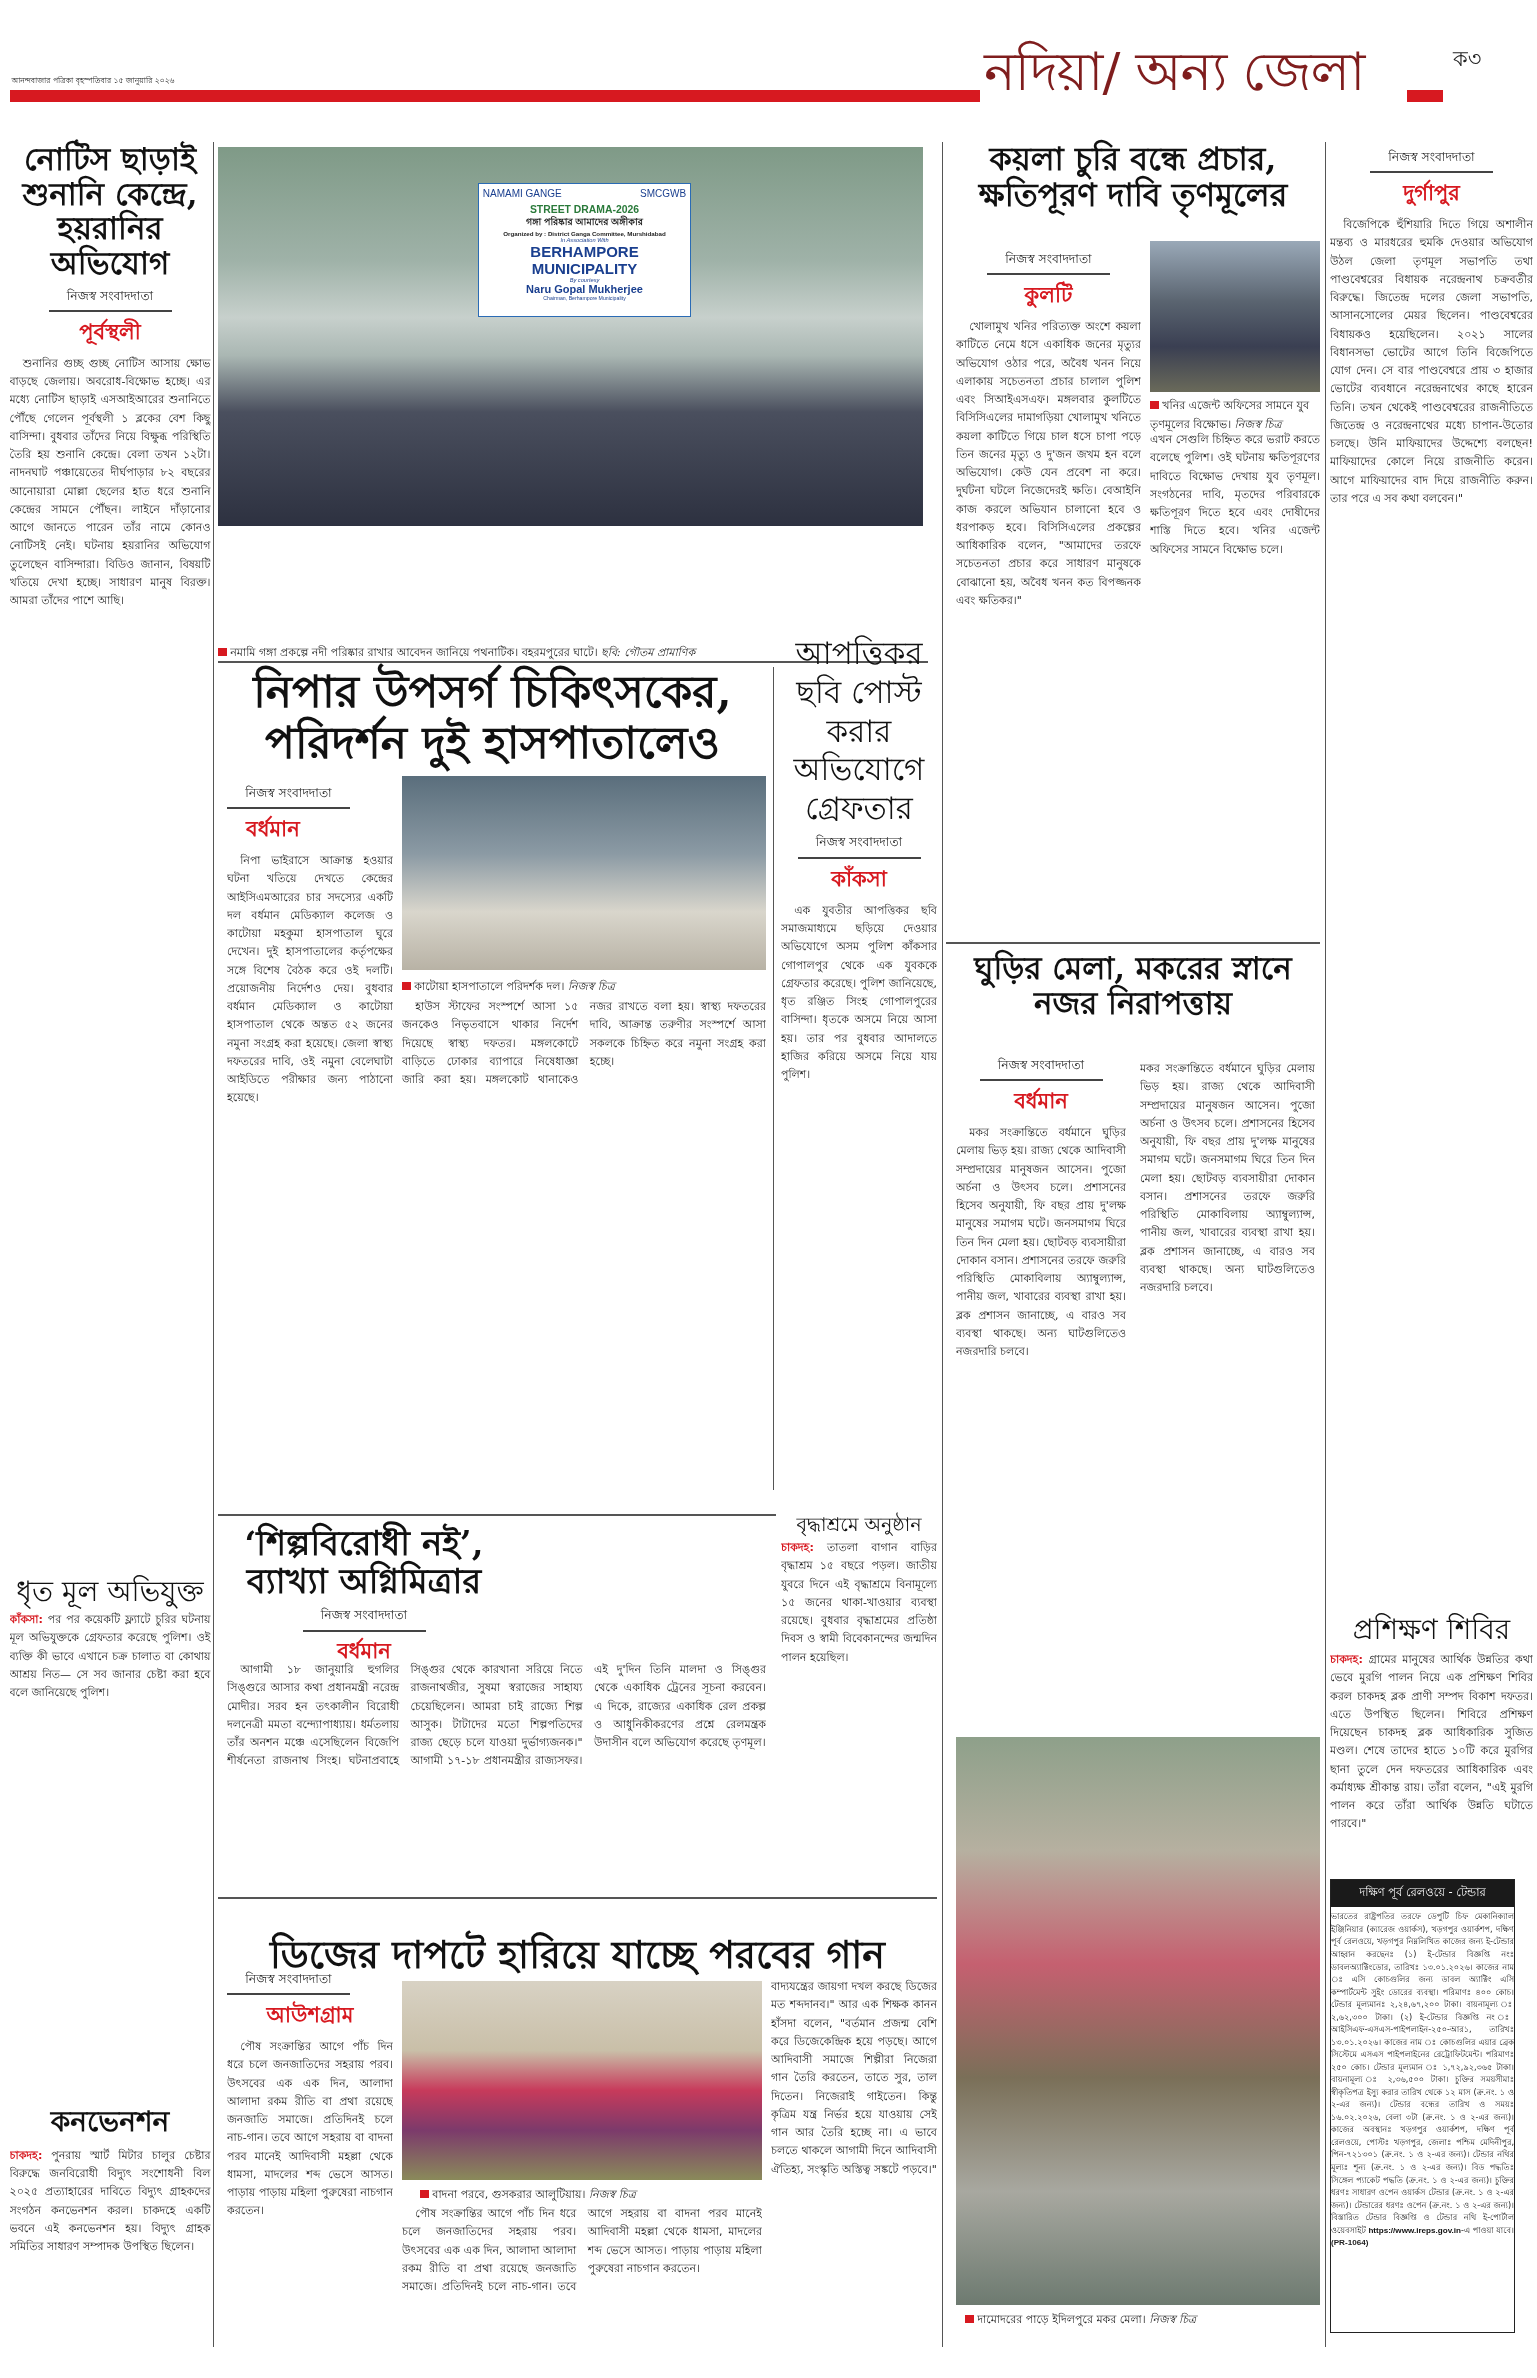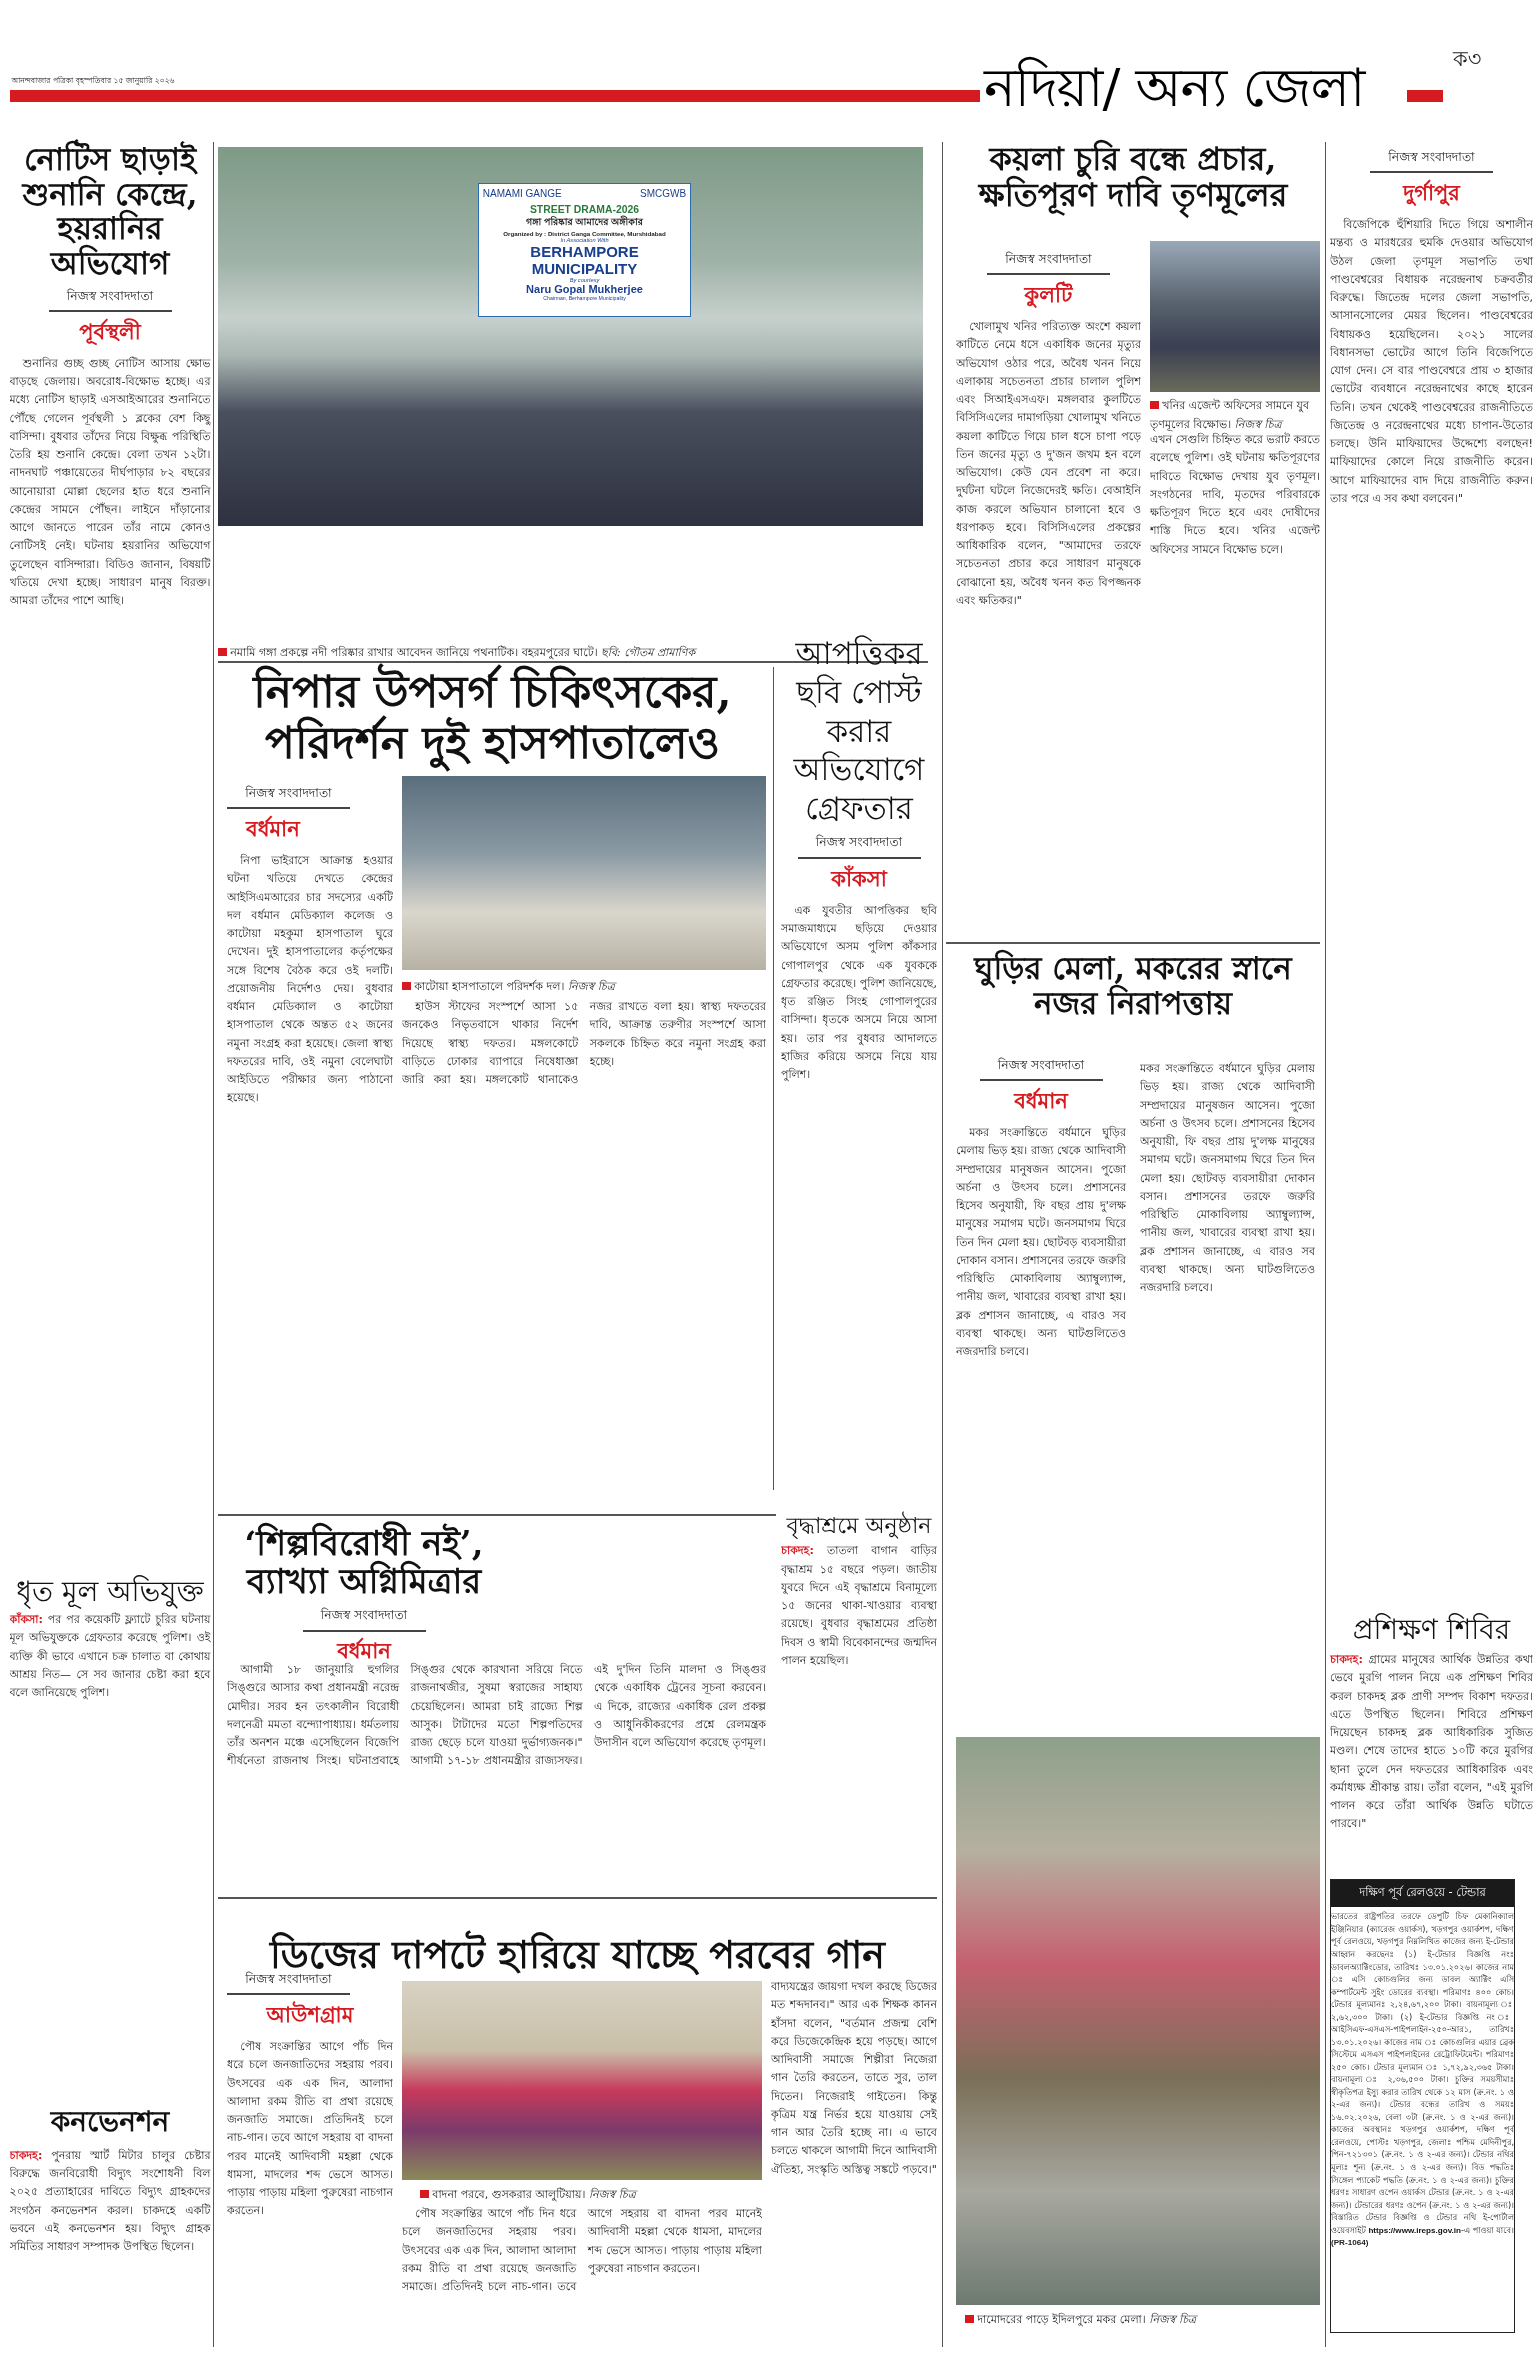--- a/index.html
+++ b/index.html
@@ -1,20 +1,20 @@
 <!DOCTYPE html>
 <html style="font-size:15px"><head>
 <meta charset="utf-8">
 <style>
   * { box-sizing: border-box; margin: 0; padding: 0; }
   body { width: 1538px; height: 2378px; background: #fff; font-family: "DejaVu Sans", sans-serif; color: #111; position: relative; overflow: hidden; }
   .abs { position: absolute; }
   .masthead-date { left: 11.4px; top: 74px; font-size: 7.6px; color: #222; }
   .red-bar { background: #d71920; height: 12.3px; }
-  .section-title { left: 984px; top: 45px; font-family: "DejaVu Serif", serif; font-size: 53px; color: #000000; letter-spacing: -0.9px; line-height: 1; margin-top: 16px; }
+  .section-title { left: 984px; top: 45px; font-family: "DejaVu Serif", serif; font-size: 53px; color: #7f1d1d; letter-spacing: -0.9px; line-height: 1; }
   .page-no { left: 1453px; top: 43px; font-size: 21px; color: #222; }
   .headline { font-family: "DejaVu Serif", serif; font-weight: bold; text-align: center; line-height: 1.12; color: #111; }
   .byline { text-align: center; font-size: 12.3px; color: #222; padding-bottom: 3.8px; border-bottom: 2.8px double #444; margin: 5.7px auto 3.8px; width: 123px; }
   .dateline { text-align: center; font-size: 21px; font-weight: bold; color: #d71920; font-family: "DejaVu Serif", serif; }
   .body-text { font-size: 11px; line-height: 1.66; text-align: justify; color: #222; overflow: hidden; }
   .body-text p { text-indent: 13.2px; }
   .kicker { color: #d71920; font-weight: bold; }
   .caption { font-size: 11px; color: #222; }
   .caption .sq { display: inline-block; width: 8.5px; height: 8.5px; background: #d71920; margin-right: 3.8px; }
   .caption i { font-style: italic; }
@@ -102,21 +102,21 @@
 <div class="abs" style="left:781px;top:634px;width:156px;">
   <div class="headline" style="font-size:31px;font-weight:normal;line-height:1.25;">আপত্তিকর ছবি পোস্ট করার অভিযোগে গ্রেফতার</div>
   <div class="byline">নিজস্ব সংবাদদাতা</div>
   <div class="dateline">কাঁকসা</div>
   <div class="body-text" style="height:473px;margin-top:3.8px;">
       <p>এক যুবতীর আপত্তিকর ছবি সমাজমাধ্যমে ছড়িয়ে দেওয়ার অভিযোগে অসম পুলিশ কাঁকসার গোপালপুর থেকে এক যুবককে গ্রেফতার করেছে। পুলিশ জানিয়েছে, ধৃত রঞ্জিত সিংহ গোপালপুরের বাসিন্দা। ধৃতকে অসমে নিয়ে আসা হয়। তার পর বুধবার আদালতে হাজির করিয়ে অসমে নিয়ে যায় পুলিশ।</p>
     </div>
 </div>
 
 <div class="abs" style="left:781px;top:1514px;width:156px;">
-  <div class="headline" style="font-size:22px;font-weight:normal;">বৃদ্ধাশ্রমে অনুষ্ঠান</div>
+  <div class="headline" style="font-size:19px;font-weight:normal;">বৃদ্ধাশ্রমে অনুষ্ঠান</div>
   <div class="body-text" style="height:227px;margin-top:3.8px;">
       <p style="text-indent:0"><span class="kicker">চাকদহ:</span> <span>তাতলা বাগান বাড়ির বৃদ্ধাশ্রম ১৫ বছরে পড়ল। জাতীয় যুবরে দিনে এই বৃদ্ধাশ্রমে বিনামূল্যে ১৫ জনের থাকা-খাওয়ার ব্যবস্থা রয়েছে। বুধবার বৃদ্ধাশ্রমের প্রতিষ্ঠা দিবস ও স্বামী বিবেকানন্দের জন্মদিন পালন হয়েছিল।</span></p>
     </div>
 </div>
 <div class="abs vrule" style="left:942px;top:142px;height:2205px;"></div>
 
 <div class="abs hrule" style="left:218px;top:1514px;width:558px;"></div>
 <div class="abs" style="left:227px;top:1524px;width:274px;">
   <div class="headline" style="font-size:34px;">‘শিল্পবিরোধী নই’, ব্যাখ্যা অগ্নিমিত্রার</div>
   <div class="byline">নিজস্ব সংবাদদাতা</div>

